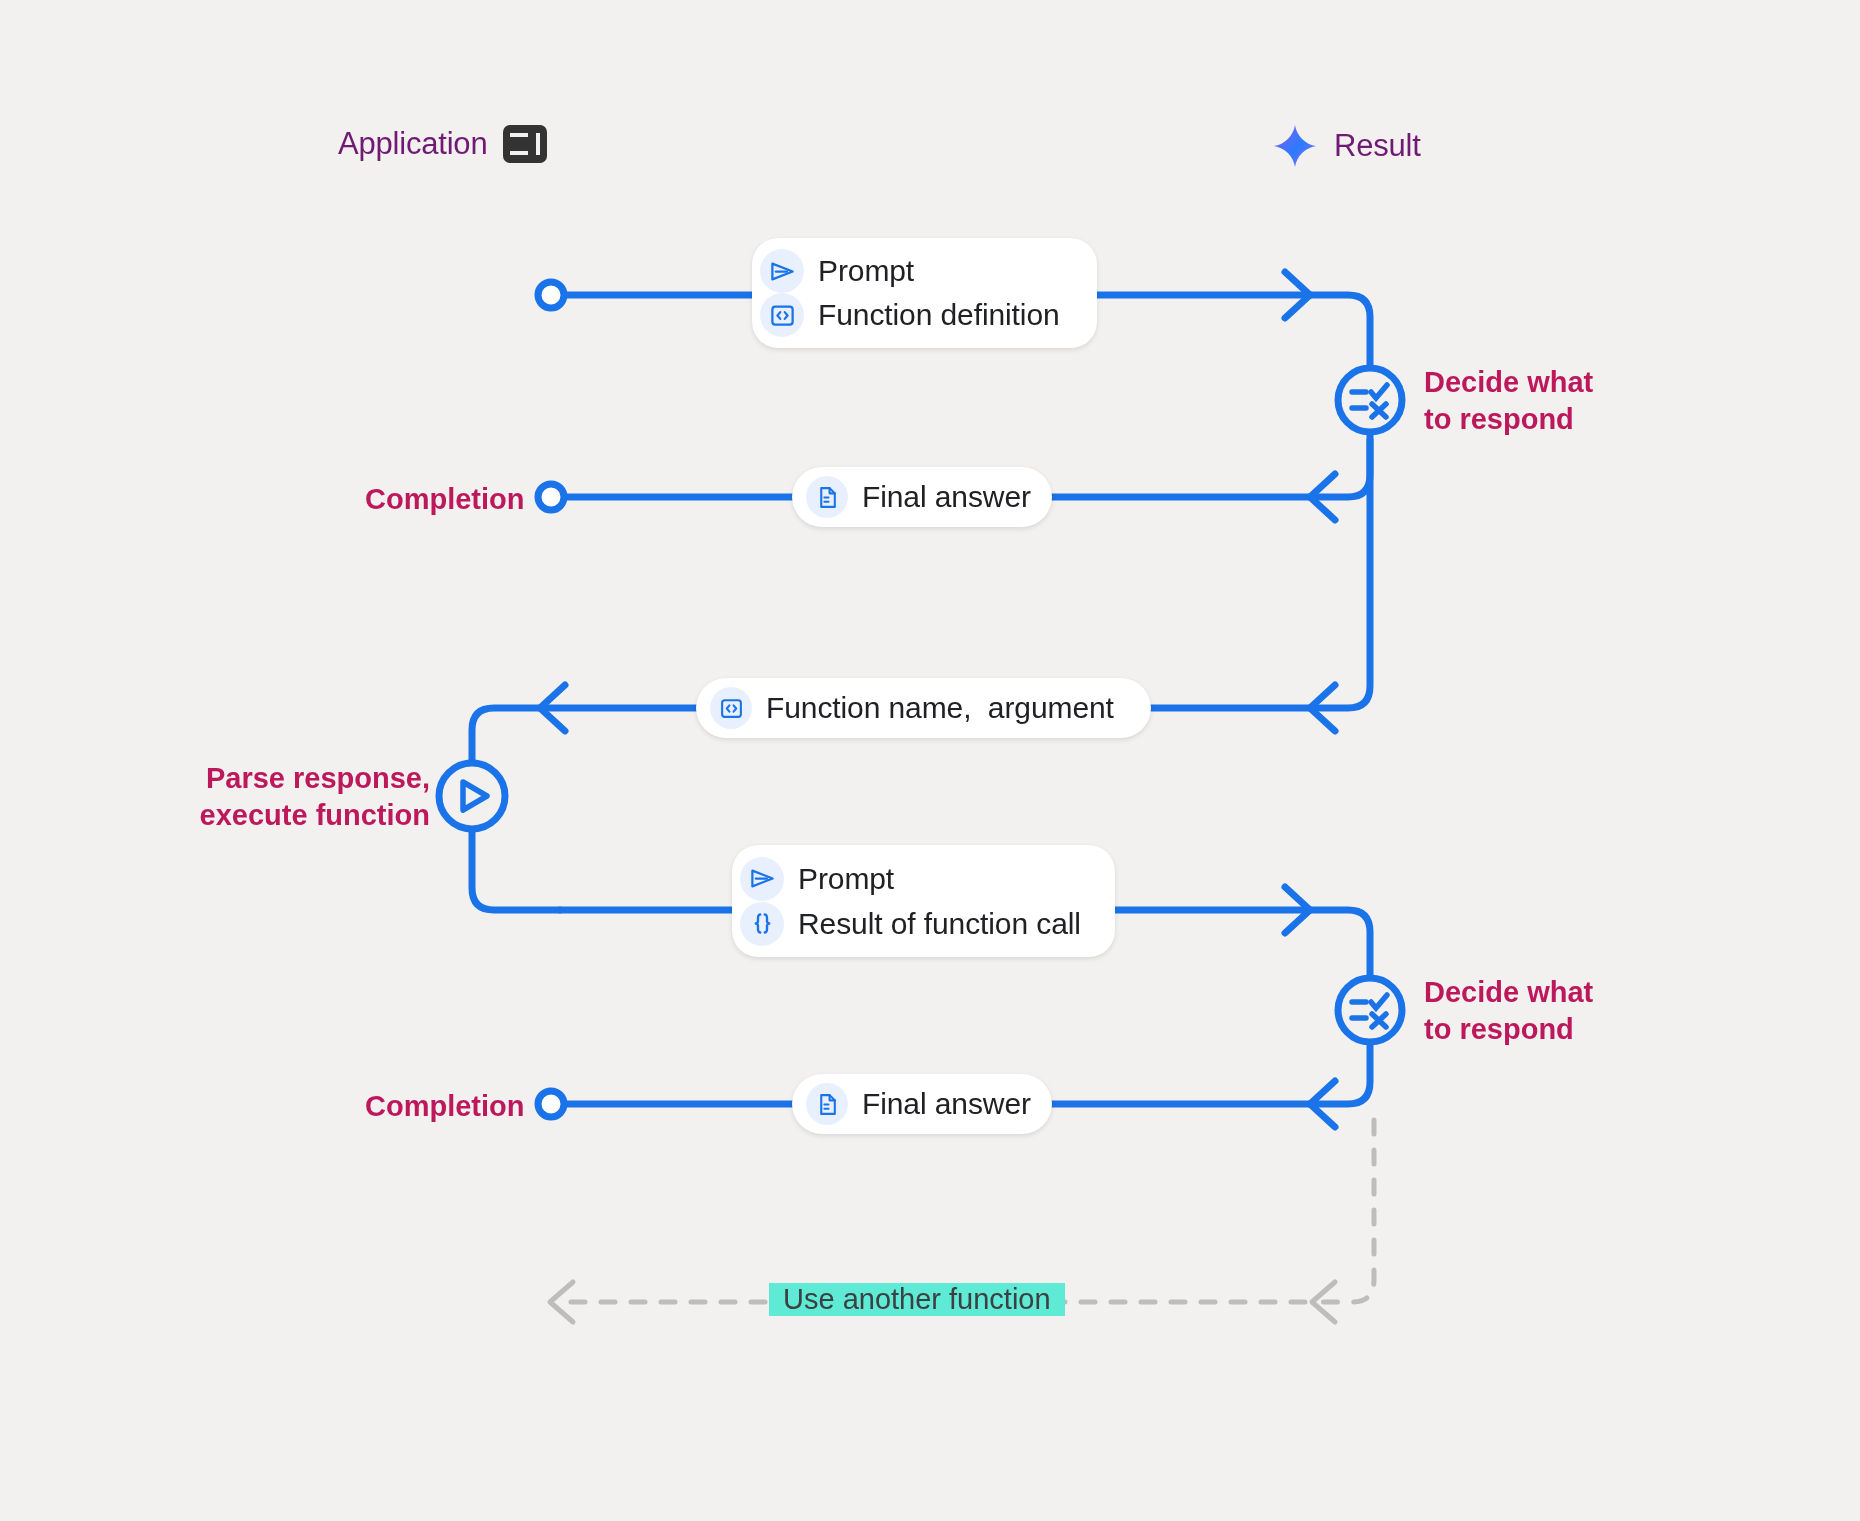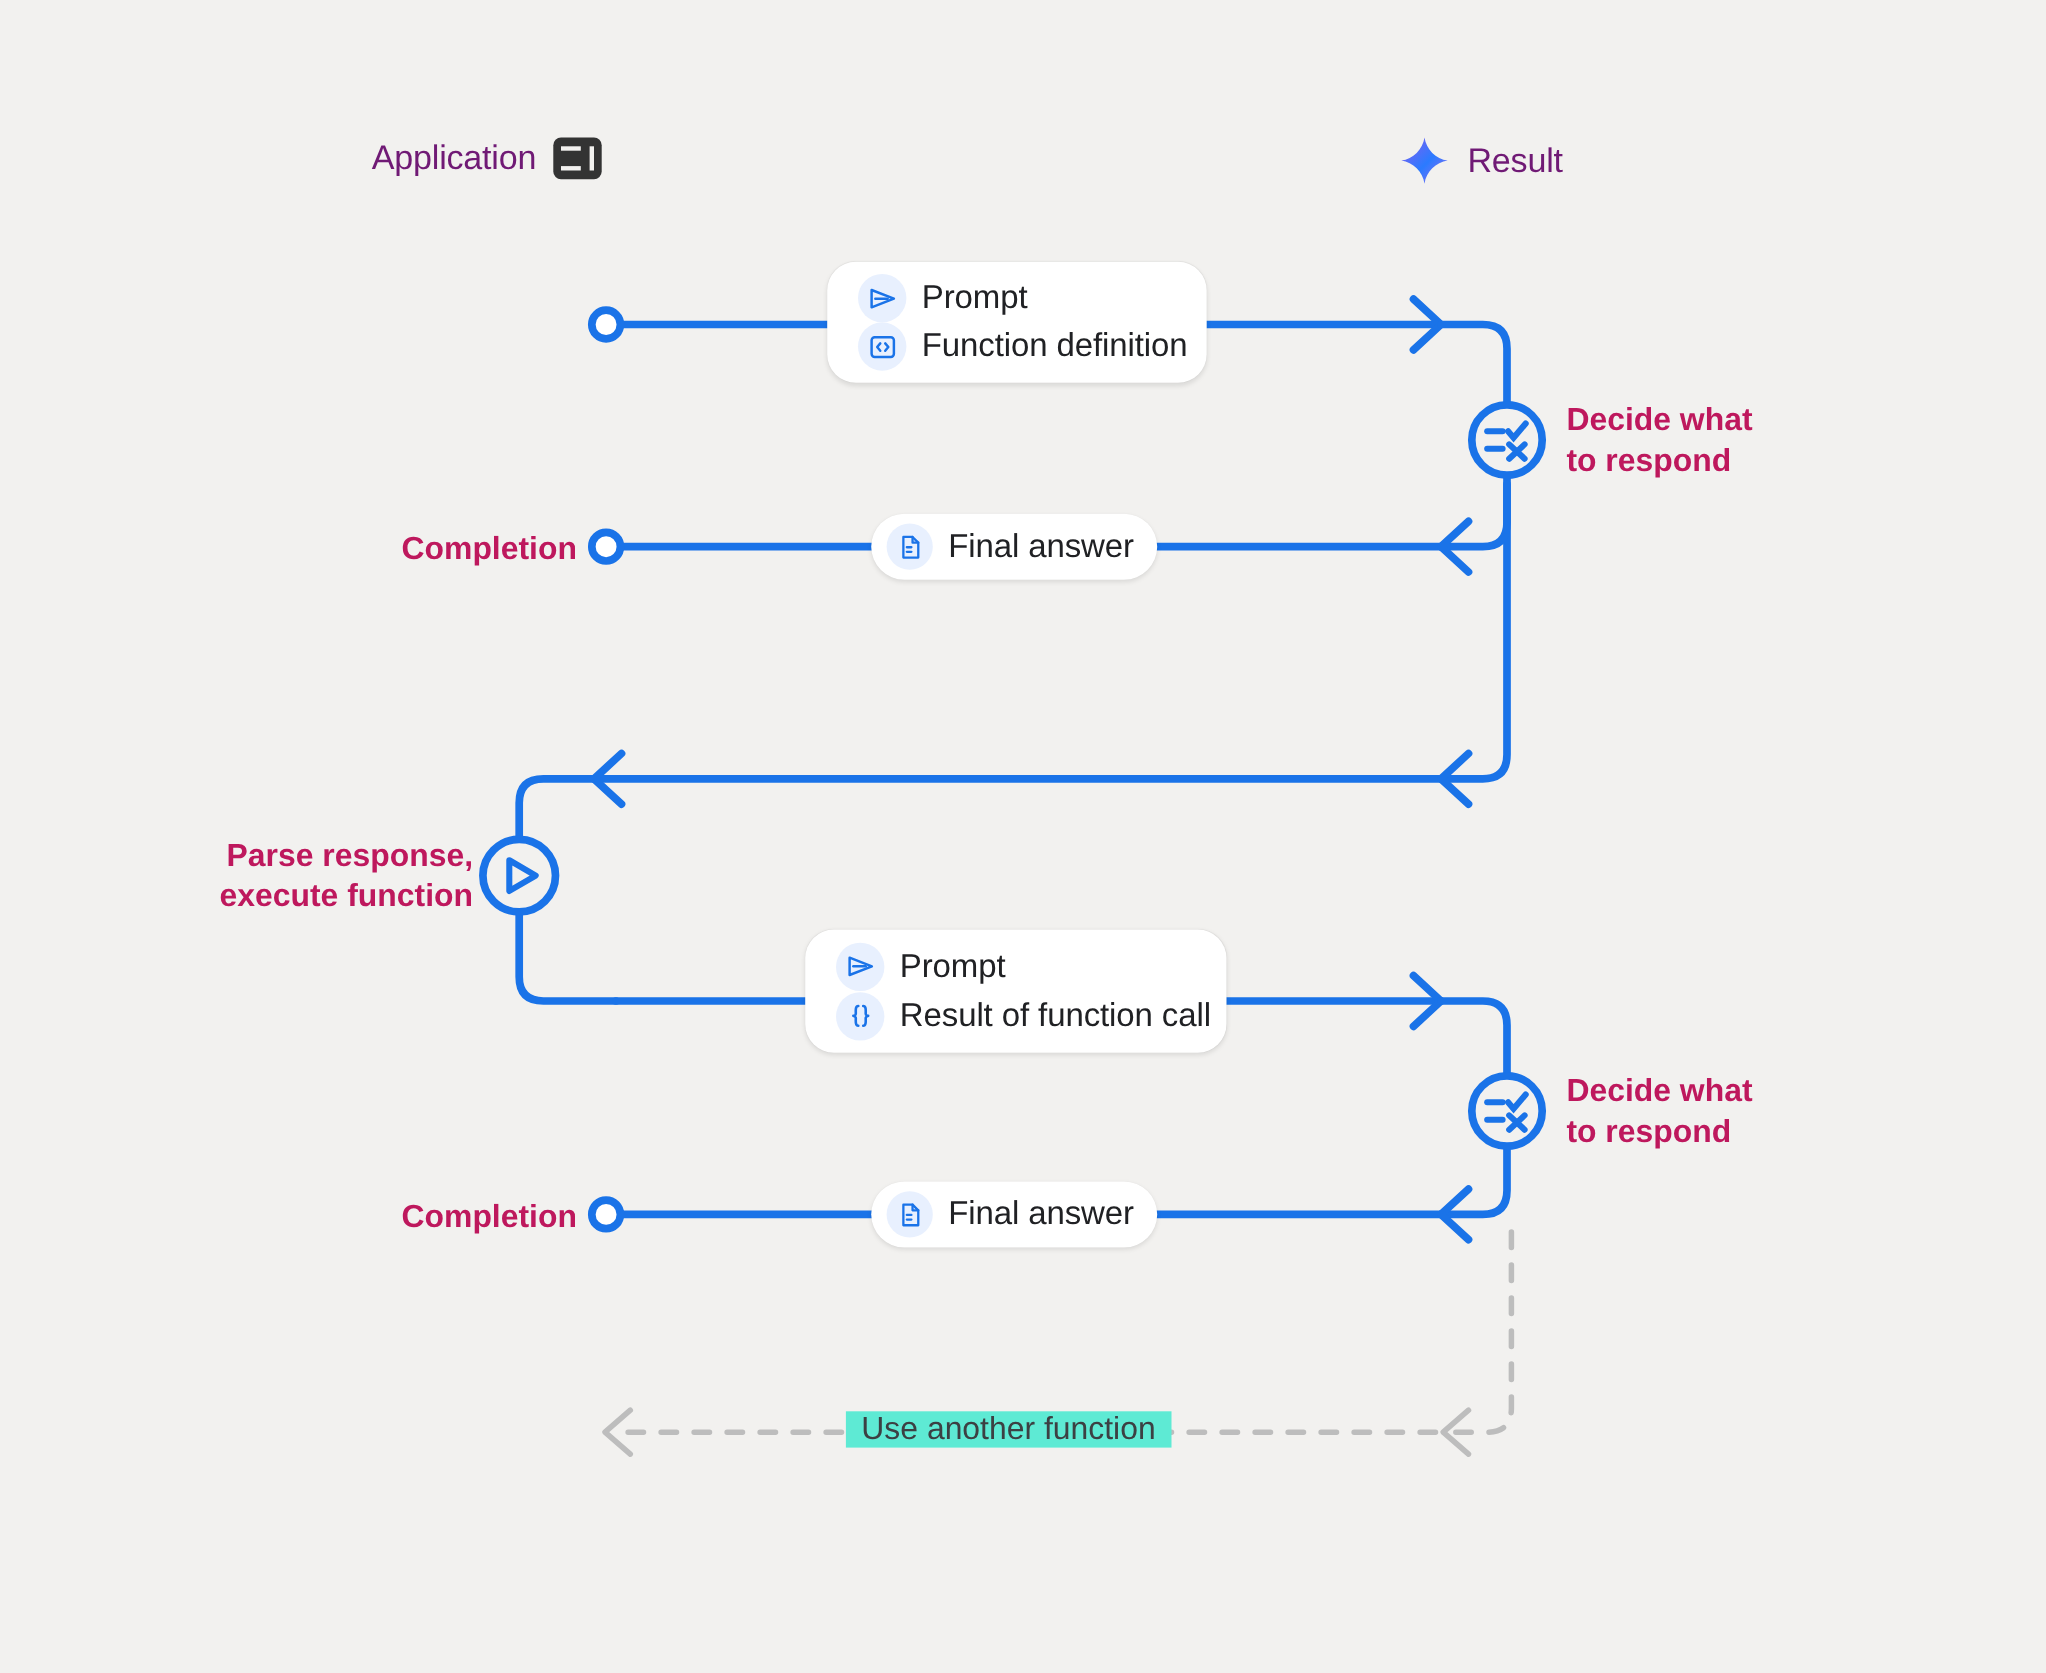--- a/index.html
+++ b/index.html
@@ -69,21 +69,21 @@
 
   
   .card {
     position: absolute;
     background: #FFFFFF;
     border-radius: 26px;
     box-shadow: 0 2px 5px rgba(0,0,0,0.10), 0 0 1px rgba(0,0,0,0.06);
     display: flex;
     flex-direction: column;
     justify-content: center;
-    padding: 11px 26px 11px 28px;
+    padding: 11px 26px 11px 8px;
     box-sizing: border-box;
     z-index: 5;
   }
   .card.single { border-radius: 30px; padding: 6px 26px 6px 14px; }
   .card-row {
     display: flex;
     align-items: center;
     gap: 14px;
     height: 52px;
   }
@@ -276,20 +276,32 @@
           <path d="M6 3 H14 L19 8 V21 H6 Z"></path>
           <polyline points="14,3 14,8 19,8"></polyline>
           <line x1="9" y1="12" x2="13" y2="12"></line>
           <line x1="9" y1="16" x2="13" y2="16"></line>
         </svg>
       </span>
       <span class="card-text">Final answer</span>
     </div>
   </div>
 
+  <div class="card single" style="left:696px; top:678px; width:455px; height:60px;">
+    <div class="card-row" style="height:48px;">
+      <span class="chip" style="width:42px;height:42px;flex:0 0 42px;">
+        <svg width="25" height="25" viewBox="0 0 24 24" fill="none" stroke="#1A73E8" stroke-width="2" stroke-linejoin="round" stroke-linecap="round">
+          <rect x="3" y="4" width="18" height="16" rx="2.5"></rect>
+          <polyline points="10,9 7.5,12 10,15"></polyline>
+          <polyline points="14,9 16.5,12 14,15"></polyline>
+        </svg>
+      </span>
+      <span class="card-text">Function name,  argument</span>
+    </div>
+  </div>
 
   <div class="card" style="left:732px; top:845px; width:383px; height:112px;">
     <div class="card-row">
       <span class="chip">
         <svg width="27" height="27" viewBox="0 0 24 24" fill="none" stroke="#1A73E8" stroke-width="2" stroke-linejoin="round">
           <path d="M3 5 L21 12 L3 19 Z"></path>
           <line x1="6" y1="12" x2="16" y2="12" stroke-linecap="round"></line>
         </svg>
       </span>
       <span class="card-text">Prompt</span>

